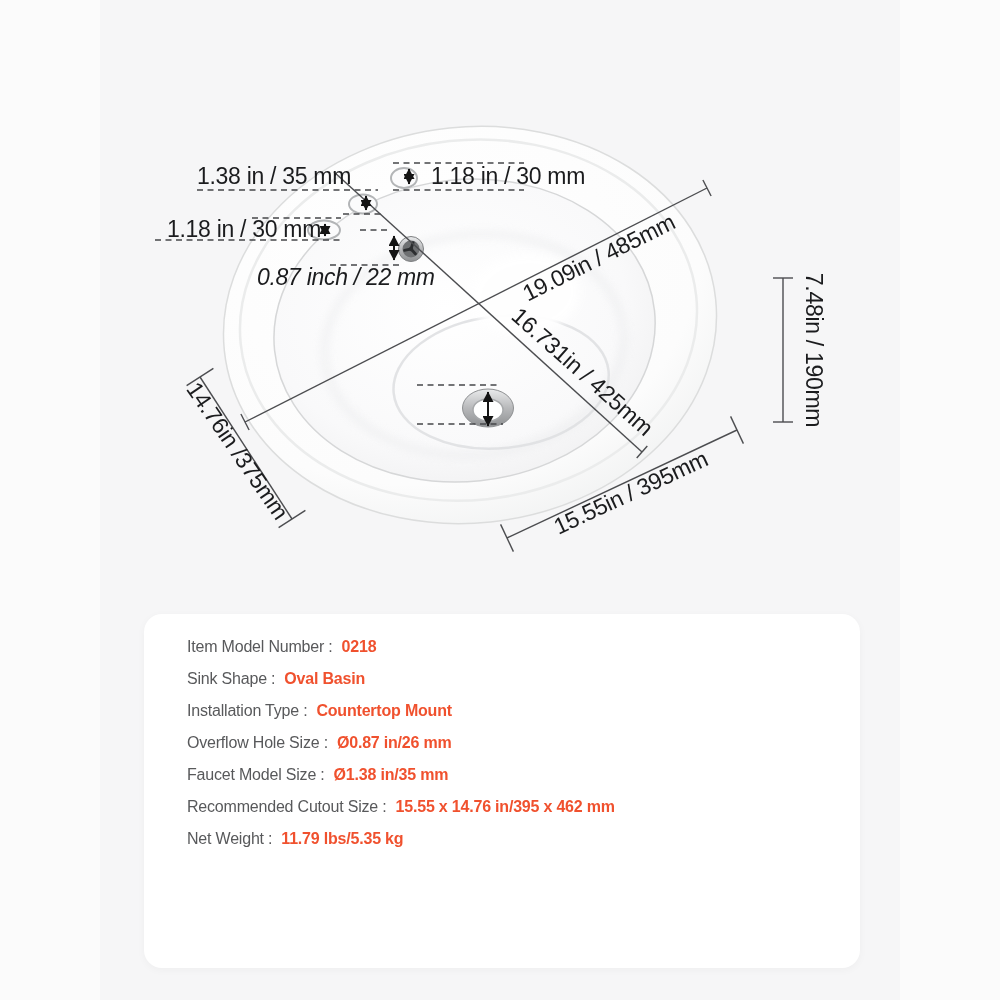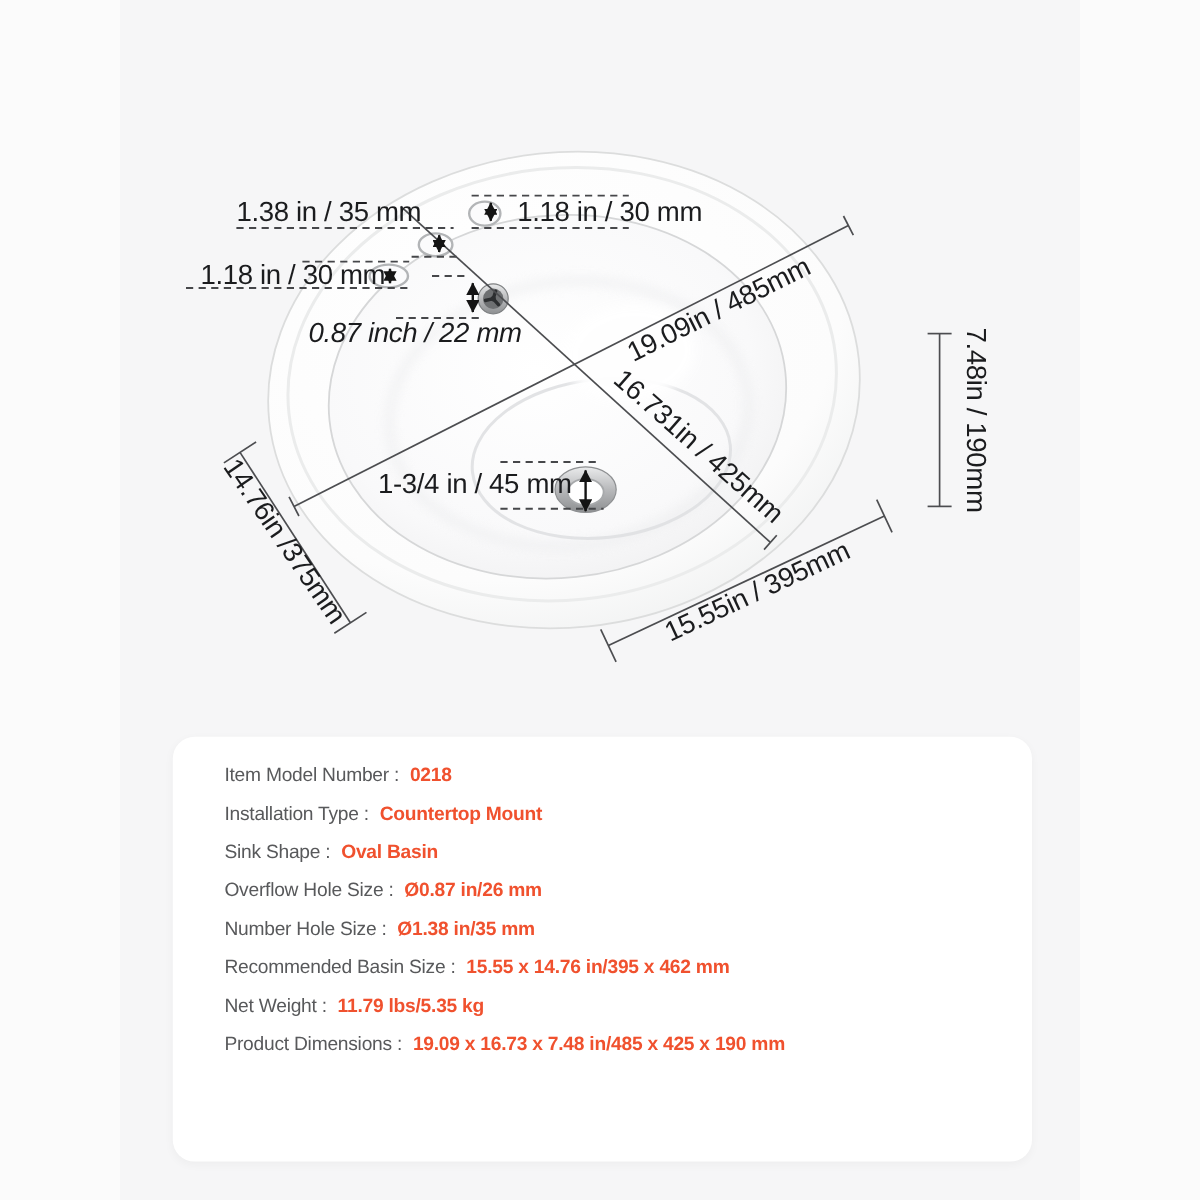--- a/index.html
+++ b/index.html
@@ -153,51 +153,47 @@
   </svg>
 
   <div class="dlabel" style="left:197px;top:164px;">1.38 in / 35 mm</div>
 
   <div class="dlabel" style="left:431px;top:164px;">1.18 in / 30 mm</div>
 
   <div class="dlabel" style="left:167px;top:217px;">1.18 in / 30 mm</div>
 
   <div class="dlabel" style="left:257px;top:265px;font-style:italic;">0.87 inch / 22 mm</div>
 
-  <div class="dlabel" style="left:315px;top:391px;">1-3/4 in / 45 mm</div>
 
   <div class="dlabel rot" style="left:599px;top:258px;transform:translate(-50%,-50%) rotate(-26.5deg);">19.09in / 485mm</div>
 
   <div class="dlabel rot" style="left:582px;top:372px;transform:translate(-50%,-50%) rotate(41.5deg);">16.731in / 425mm</div>
 
   <div class="dlabel rot" style="left:237px;top:451px;transform:translate(-50%,-50%) rotate(55.5deg);">14.76in /375mm</div>
 
   <div class="dlabel rot" style="left:631px;top:493px;transform:translate(-50%,-50%) rotate(-25deg);">15.55in / 395mm</div>
 
   <div class="dlabel rot" style="left:813px;top:350px;transform:translate(-50%,-50%) rotate(90deg);">7.48in / 190mm</div>
 
   <div class="spec-card">
     <div class="spec-row">
       <span class="spec-label">Item Model Number :</span><span class="spec-value">0218</span>
     </div>
     <div class="spec-row">
-      <span class="spec-label">Installation Type :</span><span class="spec-value">Countertop Mount</span>
+      <span class="spec-label">Sink Shape :</span><span class="spec-value">Oval Basin</span>
     </div>
     <div class="spec-row">
-      <span class="spec-label">Sink Shape :</span><span class="spec-value">Oval Basin</span>
+      <span class="spec-label">Installation Type :</span><span class="spec-value">Countertop Mount</span>
     </div>
     <div class="spec-row">
       <span class="spec-label">Overflow Hole Size :</span><span class="spec-value">Ø0.87 in/26 mm</span>
     </div>
     <div class="spec-row">
-      <span class="spec-label">Number Hole Size :</span><span class="spec-value">Ø1.38 in/35 mm</span>
+      <span class="spec-label">Faucet Model Size :</span><span class="spec-value">Ø1.38 in/35 mm</span>
     </div>
     <div class="spec-row">
-      <span class="spec-label">Recommended Basin Size :</span><span class="spec-value">15.55 x 14.76 in/395 x 462 mm</span>
+      <span class="spec-label">Recommended Cutout Size :</span><span class="spec-value">15.55 x 14.76 in/395 x 462 mm</span>
     </div>
     <div class="spec-row">
       <span class="spec-label">Net Weight :</span><span class="spec-value">11.79 lbs/5.35 kg</span>
-    </div>
-    <div class="spec-row">
-      <span class="spec-label">Product Dimensions :</span><span class="spec-value">19.09 x 16.73 x 7.48 in/485 x 425 x 190 mm</span>
     </div>
   </div>
 </div>
 
 </body></html>

